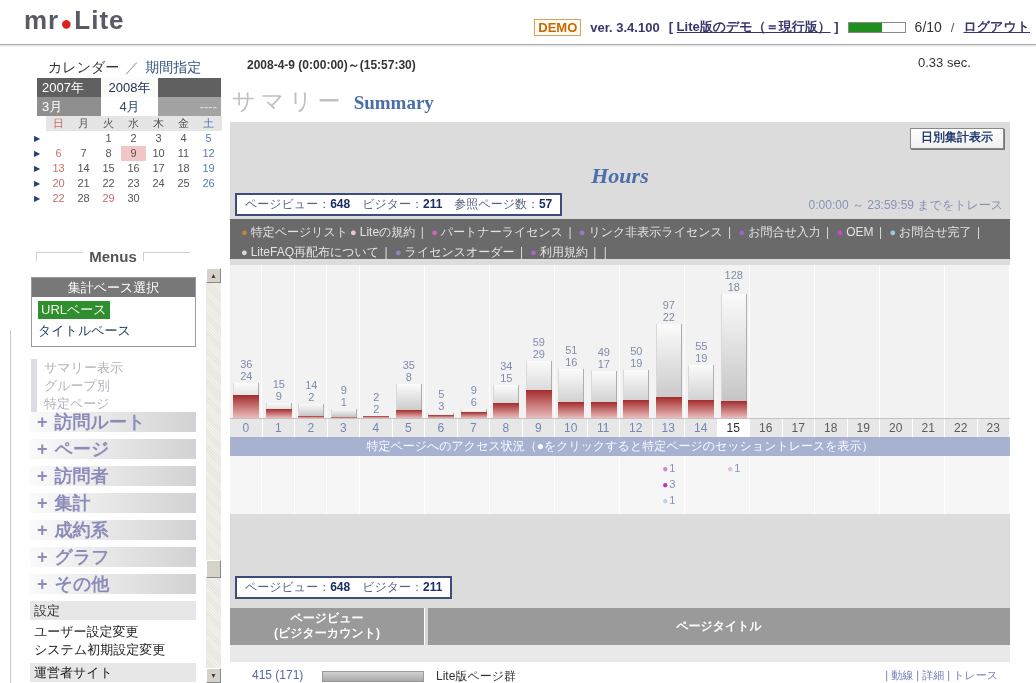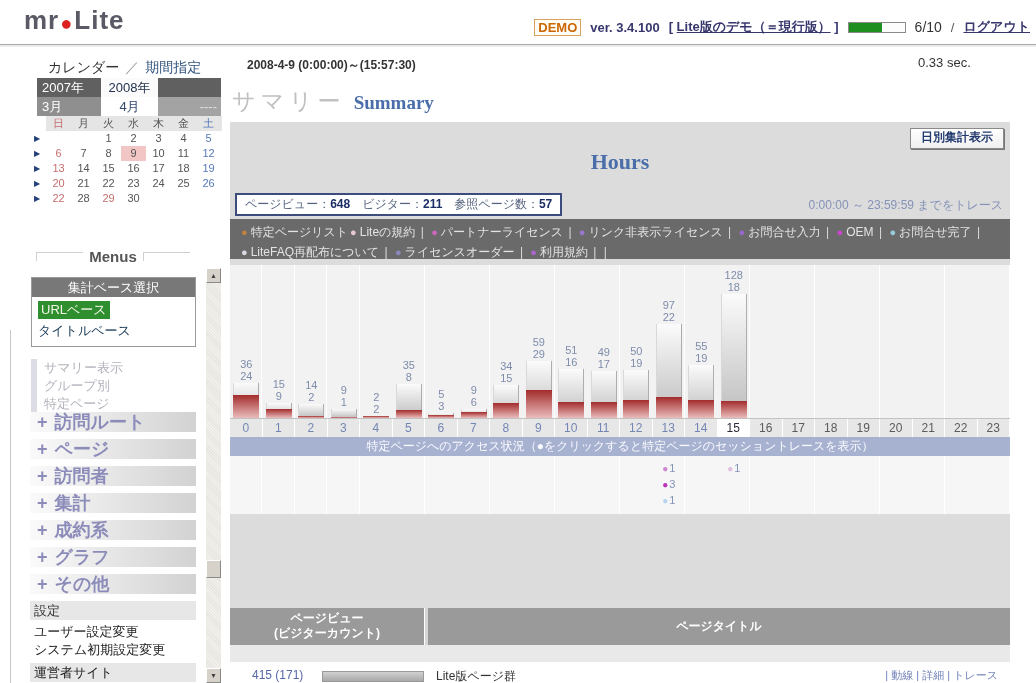--- a/index.html
+++ b/index.html
@@ -77,21 +77,21 @@
   #m-sec{position:absolute;left:918px;top:55px;color:#333;font-size:13px;}
   #m-title{position:absolute;left:232px;top:86px;}
   #m-title .jp{font-size:23px;color:#c0c0c0;letter-spacing:5px;}
   #m-title .en{font-family:"Liberation Serif","DejaVu Serif",serif;font-weight:bold;font-size:19px;color:#4a6ea9;margin-left:8px;}
   #panel{position:absolute;left:230px;top:122px;width:780px;height:561px;background:#dcdcdc;}
   .btn-daily{position:absolute;right:6px;top:6px;height:19px;line-height:17px;padding:0 10px;
     background:linear-gradient(#ffffff,#efefef);border:1px solid #8a8a8a;box-shadow:1px 1px 0 #777;
     color:#223a6e;font-weight:bold;font-size:12px;cursor:pointer;}
   .sec-title{position:absolute;left:0;width:100%;text-align:center;
     font-family:"Liberation Serif","DejaVu Serif",serif;font-weight:bold;font-size:22px;color:#4a6ea9;}
-  #hours-title{top:27px;} #pv-title{top:399px;}
+  #hours-title{top:41px;font-style:italic;} #pv-title{top:399px;}
   .statbox{position:absolute;left:5px;background:#fff;border:2px solid #3c4c7c;padding:1px 8px;white-space:nowrap;font-size:12px;}
   #stats1{top:71px;} #stats2{top:454px;}
   .s-label{color:#55637f;} .s-value{color:#1b2f66;font-weight:bold;margin-right:12px;}
   .statbox .s-item:last-child .s-value{margin-right:0;}
   #trace-range{position:absolute;right:7px;top:75px;color:#8593b8;font-size:12px;}
   #legend{position:absolute;left:0;top:97px;width:780px;height:40px;background:#6a6a6a;color:#e3e3e3;
     font-size:12px;line-height:20px;padding:3px 9px 0 9px;box-sizing:border-box;overflow:hidden;}
   .leg-dot{font-size:11px;margin:0 3px 0 2px;}
   .leg-pipe{margin:0 2px;color:#dcdcdc;}
   #chart{position:absolute;left:0;top:143px;width:780px;height:154px;
@@ -452,20 +452,21 @@
       <span class="off">23</span>
     </div>
   <div id="band">特定ページへのアクセス状況（●をクリックすると特定ページのセッショントレースを表示）</div>
   <div id="dots">
       <span class="dot-item" style="left: 422.5px; top: 6px;"><b style="color: rgb(204, 136, 204);">●</b><span>1</span></span>
       <span class="dot-item" style="left: 422.5px; top: 22px;"><b style="color: rgb(187, 51, 187);">●</b><span>3</span></span>
       <span class="dot-item" style="left: 422.5px; top: 38px;"><b style="color: rgb(184, 212, 238);">●</b><span>1</span></span>
       <span class="dot-item" style="left: 487.5px; top: 6px;"><b style="color: rgb(224, 192, 224);">●</b><span>1</span></span>
     </div>
 
+  <div class="statbox" id="stats2"><span class="s-item"><span class="s-label">ページビュー：</span><span class="s-value">648</span></span><span class="s-item"><span class="s-label">ビジター：</span><span class="s-value">211</span></span></div>
   <div id="pv-header">
     <div class="h1"><span>ページビュー</span><br><span>(ビジターカウント)</span></div>
     <div class="hd"></div>
     <div class="h2">ページタイトル</div>
   </div>
   <div id="pv-gap"></div>
   <div id="pv-row">
     <span class="cnt">415 (171)</span>
     <span class="rbar"></span>
     <span class="ttl">Lite版ページ群</span>

